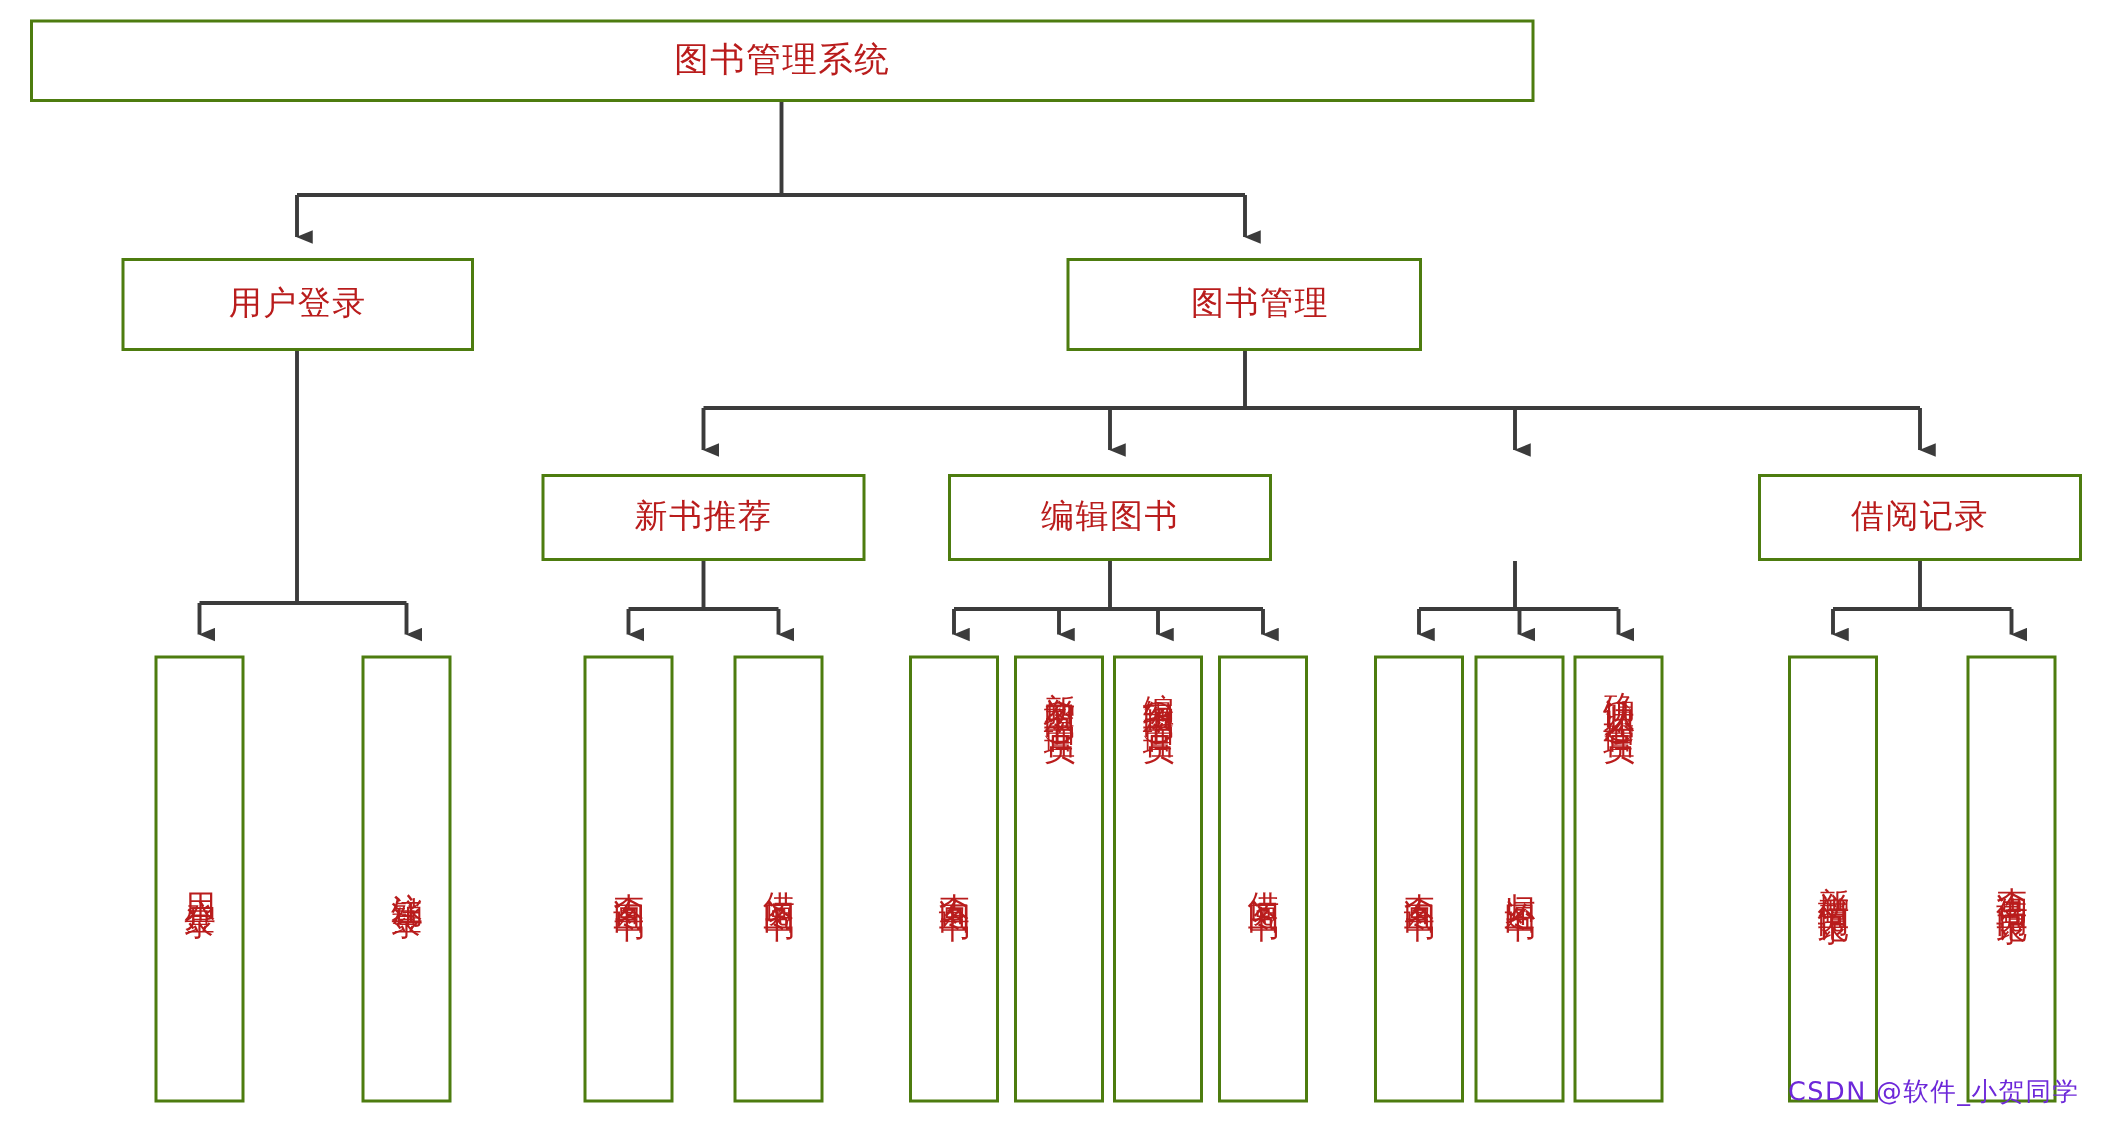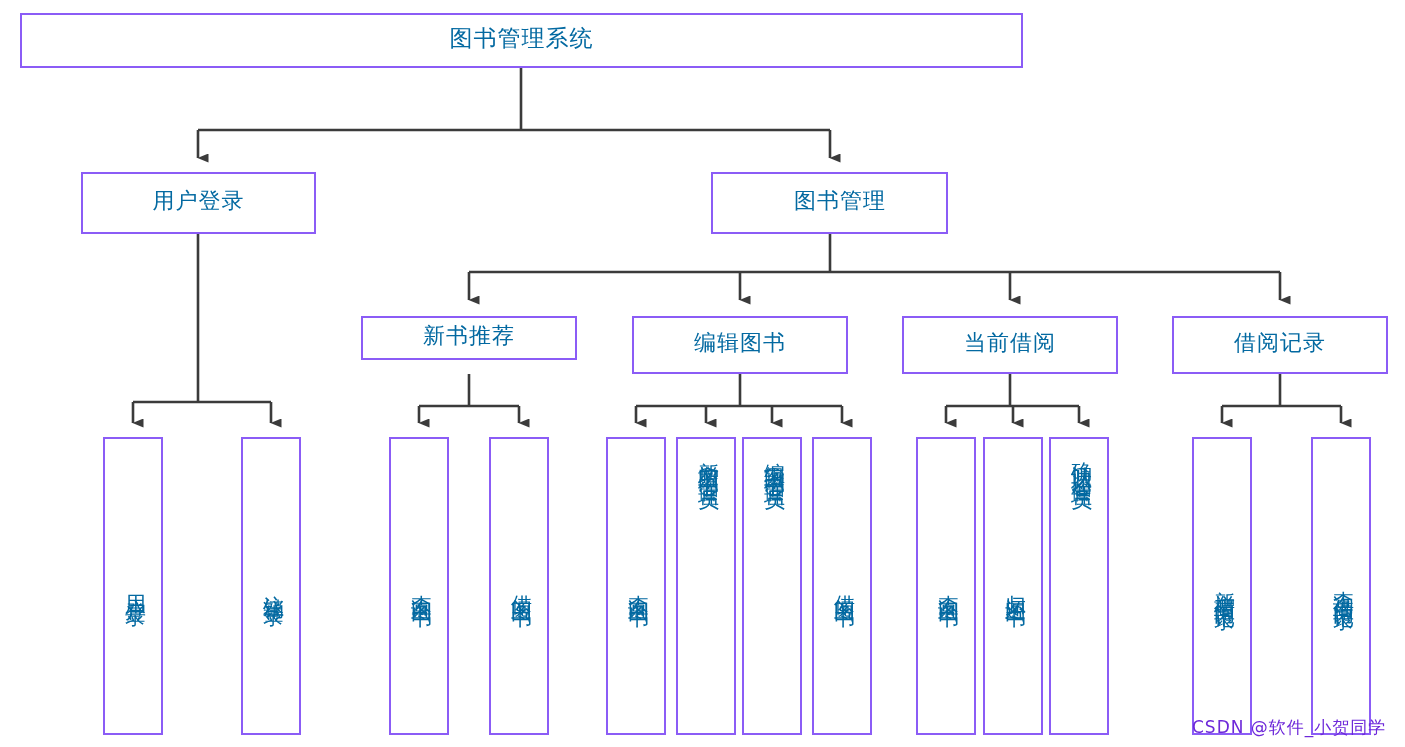--- a/index.html
+++ b/index.html
@@ -22,26 +22,25 @@
     left: 0;
     top: 0;
     width: 1405px;
     height: 747px;
     pointer-events: none;
   }
   .node {
     position: absolute;
     box-sizing: border-box;
     background: #ffffff;
-    border: 2px solid #8b5cf6;
+    border: 2px solid #4d7c0f;
     display: flex;
     align-items: center;
     justify-content: center;
-    color: #0369a1;
-    font-family: Liberation Mono, monospace;
+    color: #b91c1c;
   }
   .node.horizontal {
     flex-direction: row;
   }
   .node.horizontal .label {
     font-size: 22px;
     line-height: 1.2;
     letter-spacing: 1px;
     white-space: nowrap;
   }
@@ -142,31 +141,28 @@
   </div>
 
   <div class="node horizontal" style="left:81px; top:172px; width:235px; height:62px;">
     <span class="label">用户登录</span>
   </div>
 
   <div class="node horizontal" style="left:711px; top:172px; width:237px; height:62px;padding-left:21px;">
     <span class="label">图书管理</span>
   </div>
 
-  <div class="node horizontal" style="left:361px; top:316px; width:216px; height:44px;">
+  <div class="node horizontal" style="left:361px; top:316px; width:216px; height:58px;">
     <span class="label">新书推荐</span>
   </div>
 
   <div class="node horizontal" style="left:632px; top:316px; width:216px; height:58px;">
     <span class="label">编辑图书</span>
   </div>
 
-  <div class="node horizontal" style="left:902px; top:316px; width:216px; height:58px;">
-    <span class="label">当前借阅</span>
-  </div>
 
   <div class="node horizontal" style="left:1172px; top:316px; width:216px; height:58px;">
     <span class="label">借阅记录</span>
   </div>
 
   <div class="node vertical" style="left:103px; top:437px; width:60px; height:298px;">
     <div class="vtext-wrap">
       <span class="label">用户登录</span>
     </div>
   </div>

